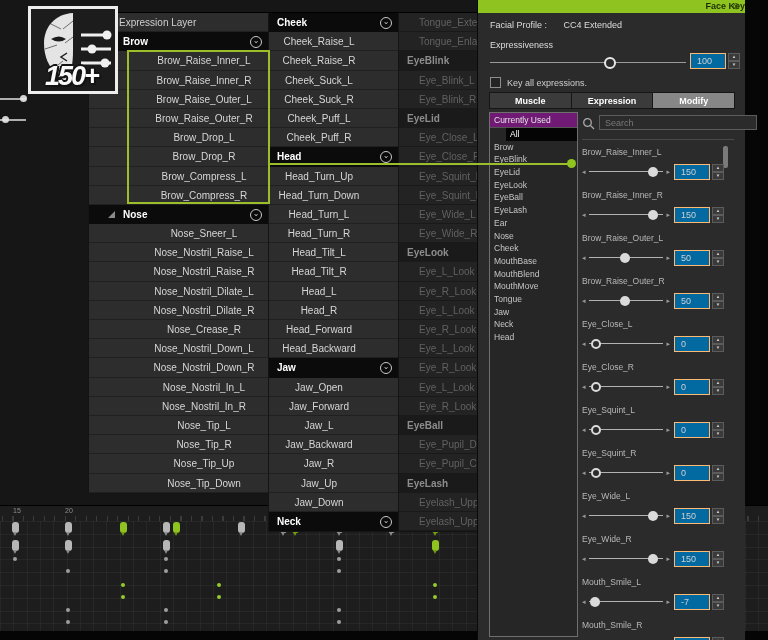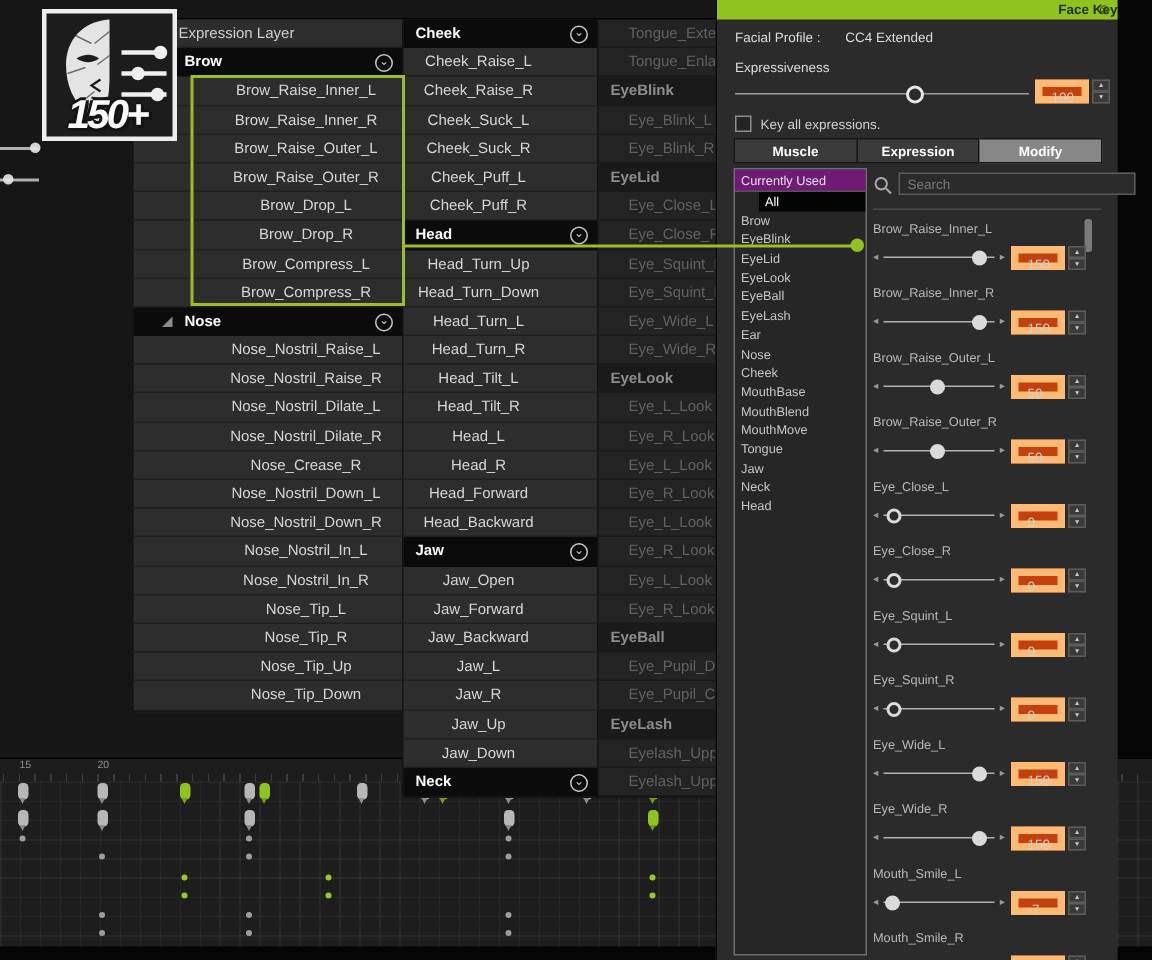--- a/index.html
+++ b/index.html
@@ -70,21 +70,21 @@
          border-left:1px solid #0a0a0a;box-sizing:border-box;font-size:9px;color:#dcdcdc;}
   .p-header{position:absolute;left:0;top:0;width:100%;height:13px;background:#8fc31f;color:#1d2e00;
             font-weight:bold;text-align:right;line-height:13px;font-size:9px;}
   .p-close{position:absolute;right:5px;top:0;font-size:9px;line-height:13px;color:#34490b;font-weight:normal;}
   .p-profile{position:absolute;left:12px;top:20px;}
   .p-profile .val{margin-left:14px;}
   .p-expr-label{position:absolute;left:12px;top:40px;}
   .p-slider{position:absolute;left:12px;top:56px;width:196px;height:13px;}
   .p-slider::before{content:"";position:absolute;left:0;right:0;top:6px;height:1px;background:#9a9a9a;}
   .p-handle{position:absolute;top:1px;width:8px;height:8px;border:2px solid #e8e8e8;border-radius:50%;background:#2b2b2b;}
-  .vbox{position:absolute;width:36px;height:16px;background:#c2410c;border:5px solid #fdba74;color:#d0d0d0;
+  .vbox{position:absolute;width:36px;height:16px;background:#0369a1;border:1px solid #fdba74;color:#d0d0d0;
         font-size:9px;line-height:15px;padding-left:6px;box-sizing:border-box;}
   .spin{position:absolute;width:12px;height:16px;display:flex;flex-direction:column;box-sizing:border-box;}
   .spin span{flex:1;background:#3a3a3a;border:1px solid #5c5c5c;font-size:4.5px;line-height:6px;
              color:#c9c9c9;text-align:center;}
   .p-vbox{left:212px;top:53px;}
   .p-spin{left:250px;top:53px;}
   .p-keyall{position:absolute;left:12px;top:77px;display:flex;align-items:center;gap:6px;color:#cfcfcf;}
   .chk{width:9px;height:9px;border:1px solid #8d8d8d;background:#242424;}
   .tabs{position:absolute;left:11px;top:92px;width:246px;height:17px;display:flex;}
   .tab{flex:1;background:#3b3b3b;border:1px solid #161616;border-left:none;color:#fff;font-weight:bold;
@@ -173,20 +173,21 @@
       <div class="mrow hdr hdr1">Brow<span class="tri"></span><div class="circ">⌄</div></div>
       <div class="mrow item1">Brow_Raise_Inner_L</div>
       <div class="mrow item1">Brow_Raise_Inner_R</div>
       <div class="mrow item1">Brow_Raise_Outer_L</div>
       <div class="mrow item1">Brow_Raise_Outer_R</div>
       <div class="mrow item1">Brow_Drop_L</div>
       <div class="mrow item1">Brow_Drop_R</div>
       <div class="mrow item1">Brow_Compress_L</div>
       <div class="mrow item1">Brow_Compress_R</div>
       <div class="mrow hdr hdr1">Nose<span class="tri"></span><div class="circ">⌄</div></div>
+      <div class="mrow item1">Nose_Sneer_L</div>
       <div class="mrow item1">Nose_Nostril_Raise_L</div>
       <div class="mrow item1">Nose_Nostril_Raise_R</div>
       <div class="mrow item1">Nose_Nostril_Dilate_L</div>
       <div class="mrow item1">Nose_Nostril_Dilate_R</div>
       <div class="mrow item1">Nose_Crease_R</div>
       <div class="mrow item1">Nose_Nostril_Down_L</div>
       <div class="mrow item1">Nose_Nostril_Down_R</div>
       <div class="mrow item1">Nose_Nostril_In_L</div>
       <div class="mrow item1">Nose_Nostril_In_R</div>
       <div class="mrow item1">Nose_Tip_L</div>
@@ -209,22 +210,22 @@
       <div class="mrow item2">Head_Turn_R</div>
       <div class="mrow item2">Head_Tilt_L</div>
       <div class="mrow item2">Head_Tilt_R</div>
       <div class="mrow item2">Head_L</div>
       <div class="mrow item2">Head_R</div>
       <div class="mrow item2">Head_Forward</div>
       <div class="mrow item2">Head_Backward</div>
       <div class="mrow hdr hdr2">Jaw<div class="circ">⌄</div></div>
       <div class="mrow item2">Jaw_Open</div>
       <div class="mrow item2">Jaw_Forward</div>
+      <div class="mrow item2">Jaw_L</div>
       <div class="mrow item2">Jaw_Backward</div>
-      <div class="mrow item2">Jaw_L</div>
       <div class="mrow item2">Jaw_R</div>
       <div class="mrow item2">Jaw_Up</div>
       <div class="mrow item2">Jaw_Down</div>
       <div class="mrow hdr hdr2">Neck<div class="circ">⌄</div></div>
     </div>
   <div class="menucol col3" id="col3">
       <div class="mrow item3">Tongue_Exte</div>
       <div class="mrow item3">Tongue_Enla</div>
       <div class="mrow hdr">EyeBlink</div>
       <div class="mrow item3">Eye_Blink_L</div>

